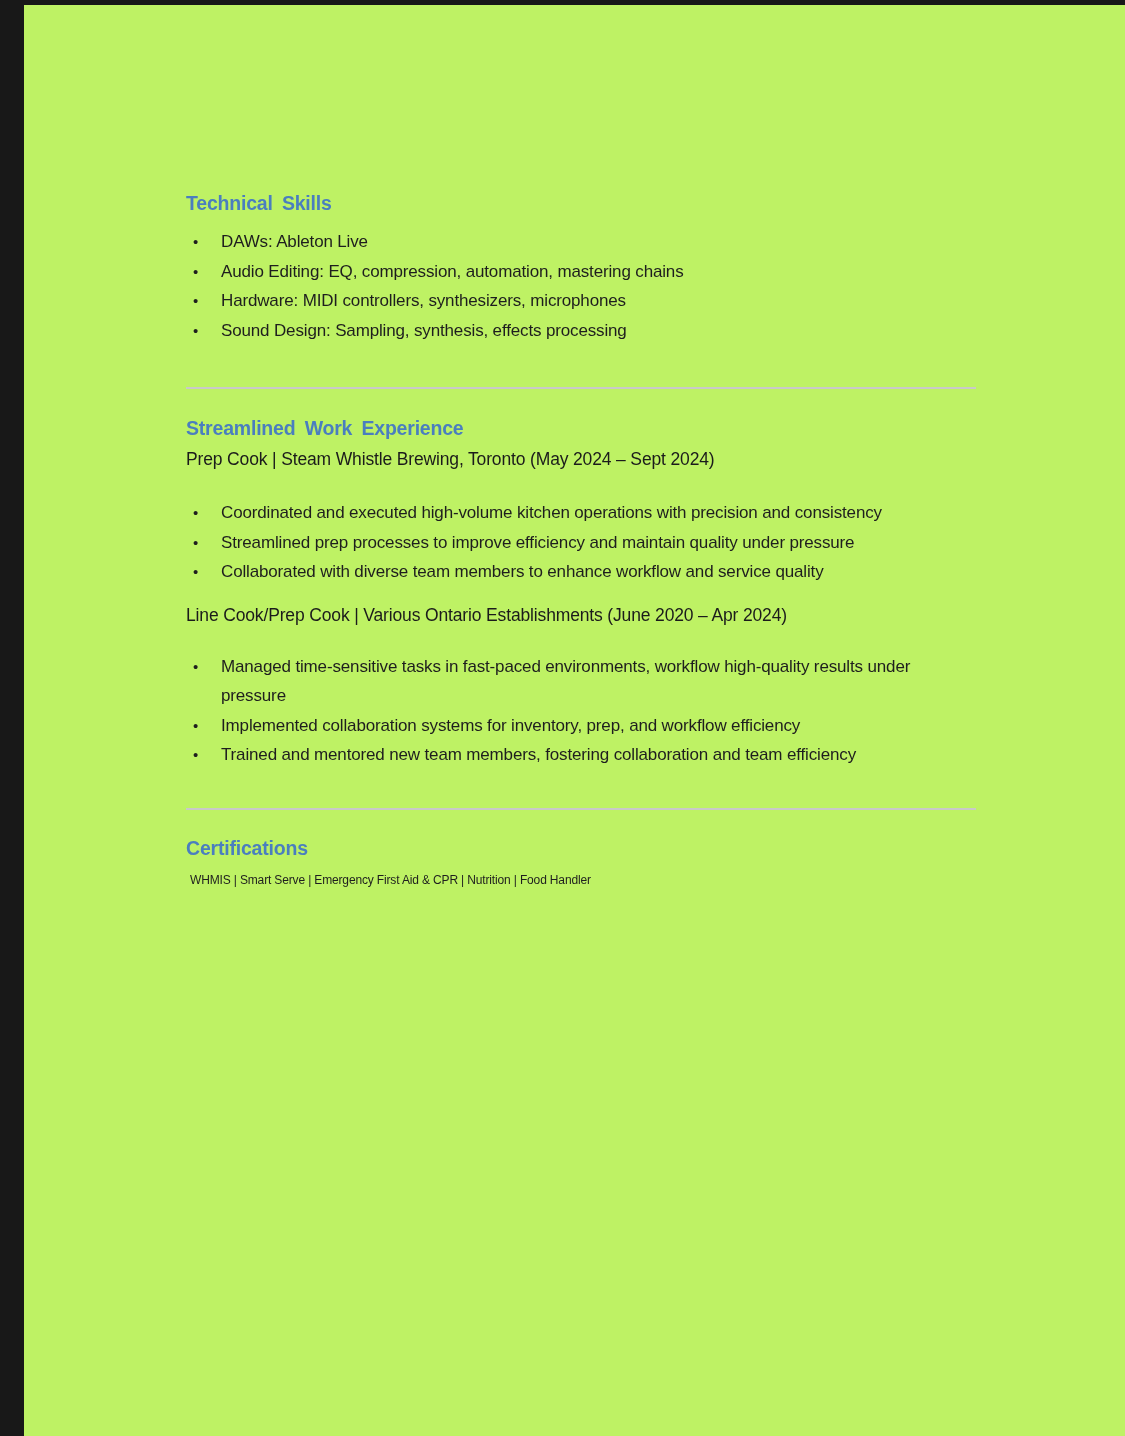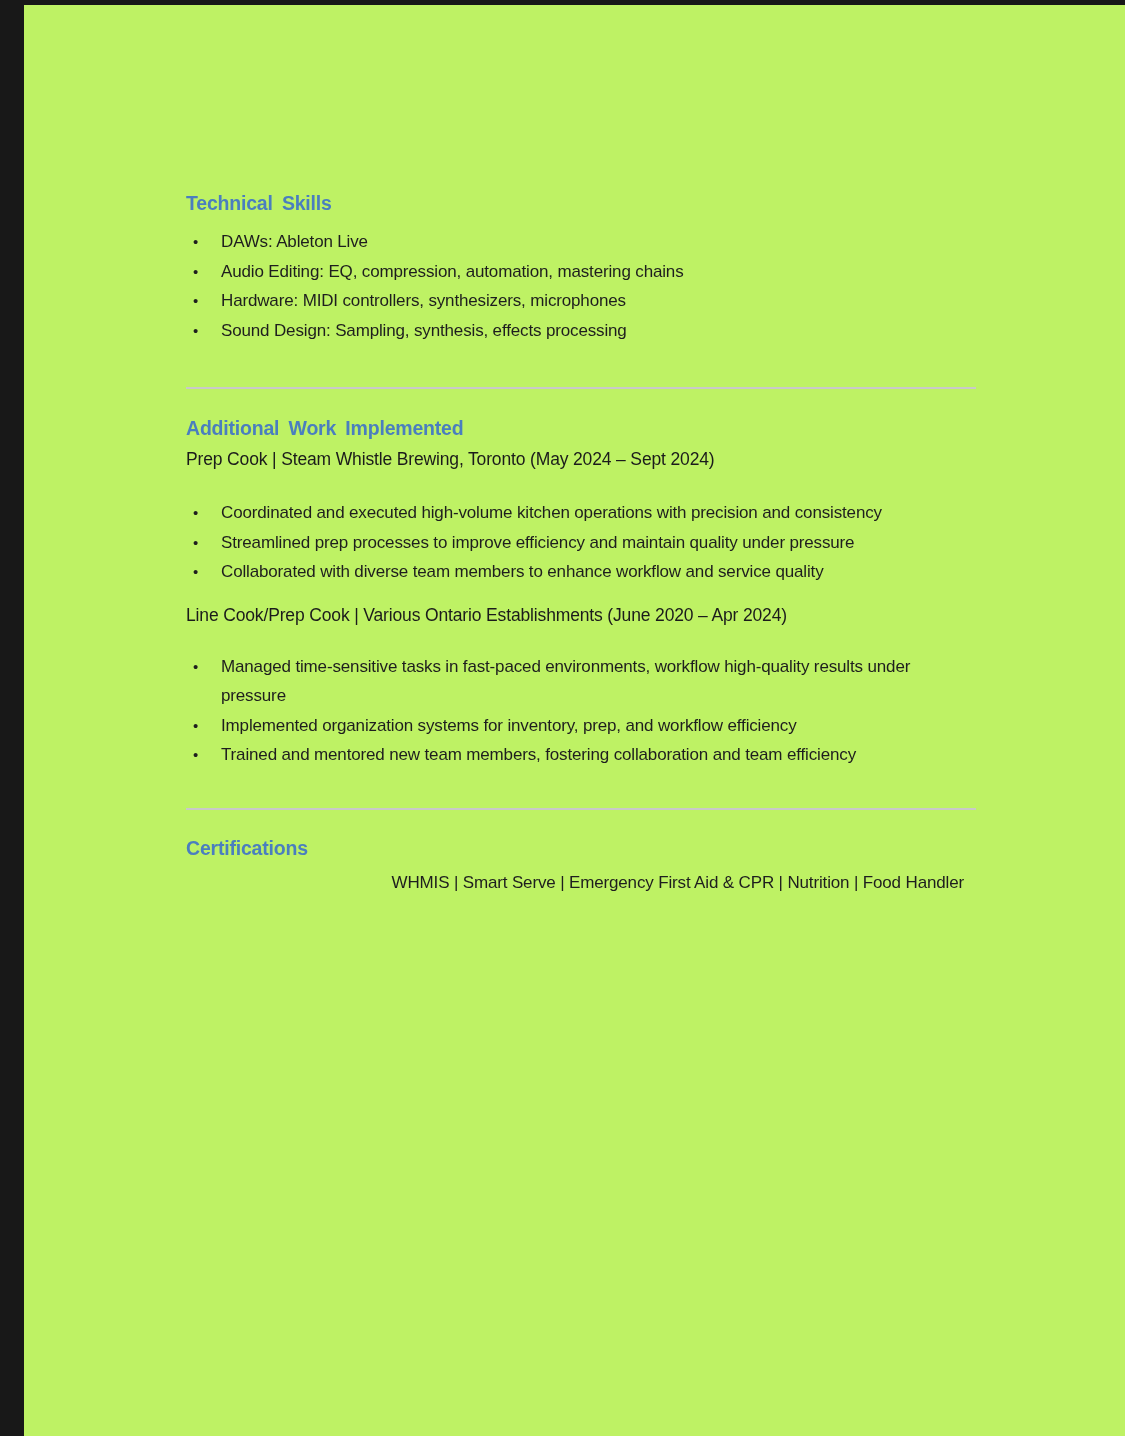--- a/index.html
+++ b/index.html
@@ -67,26 +67,25 @@
     font-size: 17.5px;
     line-height: 22px;
     color: #1b1b1b;
     letter-spacing: -0.15px;
     margin: 8px 0 0 0;
   }
   .jt-2 { margin-top: 17px; }
   .job-bullets { margin-top: 28px; }
   .jb-2 { margin-top: 26px; }
   .cert-line {
-    font-size: 17px;
+    font-size: 12px;
     line-height: 22px;
     color: #1e1e1e;
     letter-spacing: -0.15px;
-    margin: 12px;
-    text-align: right;
+    margin: 4px;
   }
 </style>
 </head>
 <body>
 
 <div class="paper">
   <div class="content">
 
     <h2 class="sec-heading h-tech">Technical Skills</h2>
 
@@ -104,21 +103,21 @@
         <span class="btext">Hardware: MIDI controllers, synthesizers, microphones</span>
       </div>
       <div class="bullet">
         <span class="dot">•</span>
         <span class="btext">Sound Design: Sampling, synthesis, effects processing</span>
       </div>
     </div>
 
     <hr class="divider div-1">
 
-    <h2 class="sec-heading h-add">Additional Work Implemented</h2>
+    <h2 class="sec-heading h-add">Streamlined Work Experience</h2>
 
     <p class="job-title">Prep Cook | Steam Whistle Brewing, Toronto (May 2024 – Sept 2024)</p>
 
     <div class="bullet-list job-bullets">
       <div class="bullet">
         <span class="dot">•</span>
         <span class="btext">Coordinated and executed high-volume kitchen operations with precision and consistency</span>
       </div>
       <div class="bullet">
         <span class="dot">•</span>
@@ -132,21 +131,21 @@
 
     <p class="job-title jt-2">Line Cook/Prep Cook | Various Ontario Establishments (June 2020 – Apr 2024)</p>
 
     <div class="bullet-list job-bullets jb-2">
       <div class="bullet">
         <span class="dot">•</span>
         <span class="btext">Managed time-sensitive tasks in fast-paced environments, workflow high-quality results under pressure</span>
       </div>
       <div class="bullet">
         <span class="dot">•</span>
-        <span class="btext">Implemented organization systems for inventory, prep, and workflow efficiency</span>
+        <span class="btext">Implemented collaboration systems for inventory, prep, and workflow efficiency</span>
       </div>
       <div class="bullet">
         <span class="dot">•</span>
         <span class="btext">Trained and mentored new team members, fostering collaboration and team efficiency</span>
       </div>
     </div>
 
     <hr class="divider div-2">
 
     <h2 class="sec-heading h-cert">Certifications</h2>

